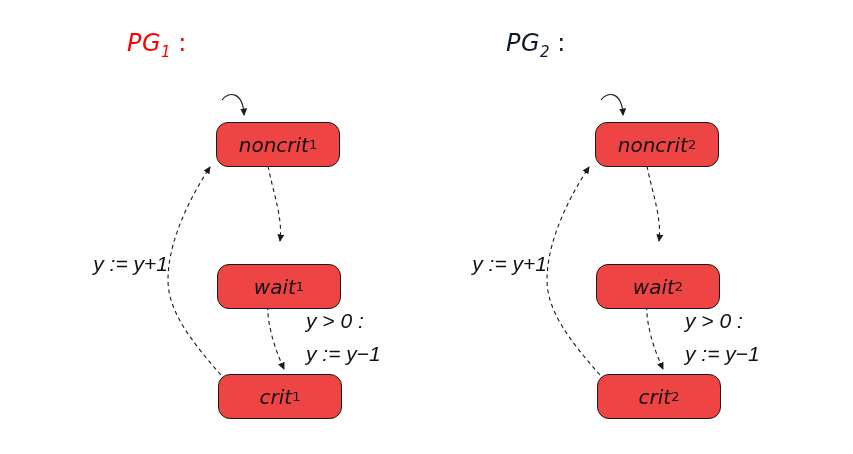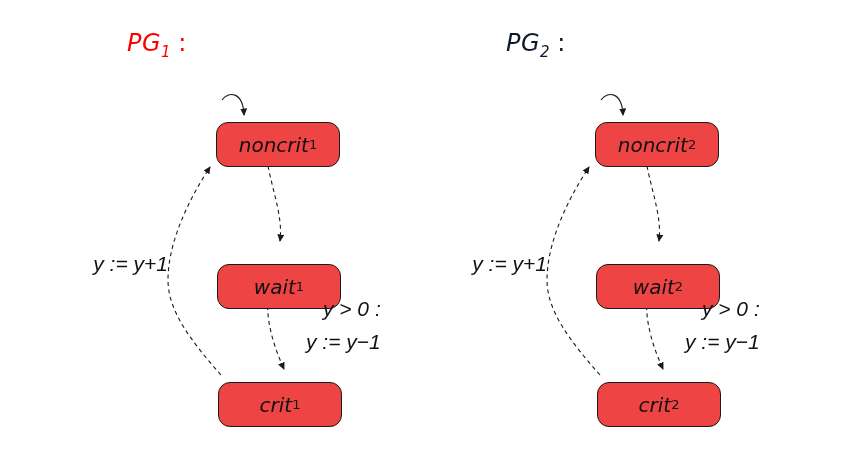--- a/index.html
+++ b/index.html
@@ -40,42 +40,41 @@
     align-items: center;
     justify-content: center;
     font-style: italic;
     font-size: 20px;
     color: #111111;
     white-space: nowrap;
   }
   .node sub { font-size: 13px; line-height: 0; font-style: normal; }
   .node-noncrit { left: 216px; top: 122px; }
   .node-wait    { left: 217px; top: 248px; margin-top: 16px; }
-  .node-crit    { left: 218px; top: 374px; margin-top: 8px; }
+  .node-crit    { left: 218px; top: 374px; }
 
   .math {
     font-family: Liberation Sans, sans-serif;
     font-style: italic;
     font-size: 21px;
     color: #111111;
     white-space: nowrap;
   }
   .release-label {
     position: absolute;
     left: 46px;
     top: 252px;
     width: 122px;
     text-align: right;
   }
   .guard-label {
     position: absolute;
     left: 306px;
-    top: 292px;
+    top: 304px;
     line-height: 33px;
-    text-align: right;
   }
   .guard-label .action-line { margin-left: 0; }
 
   .edge { fill: none; stroke: #1a1a1a; stroke-width: 1.1; }
   .edge.dashed { stroke-dasharray: 4 3.5; }
 </style>
 </head>
 <body>
 
 <div class="canvas">

